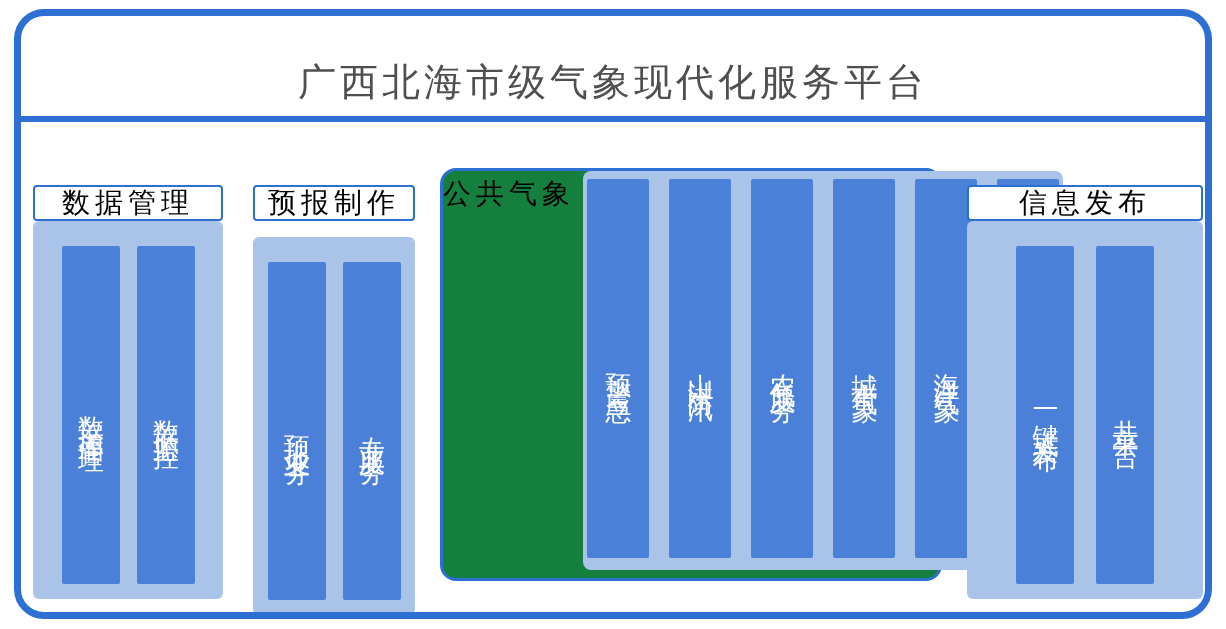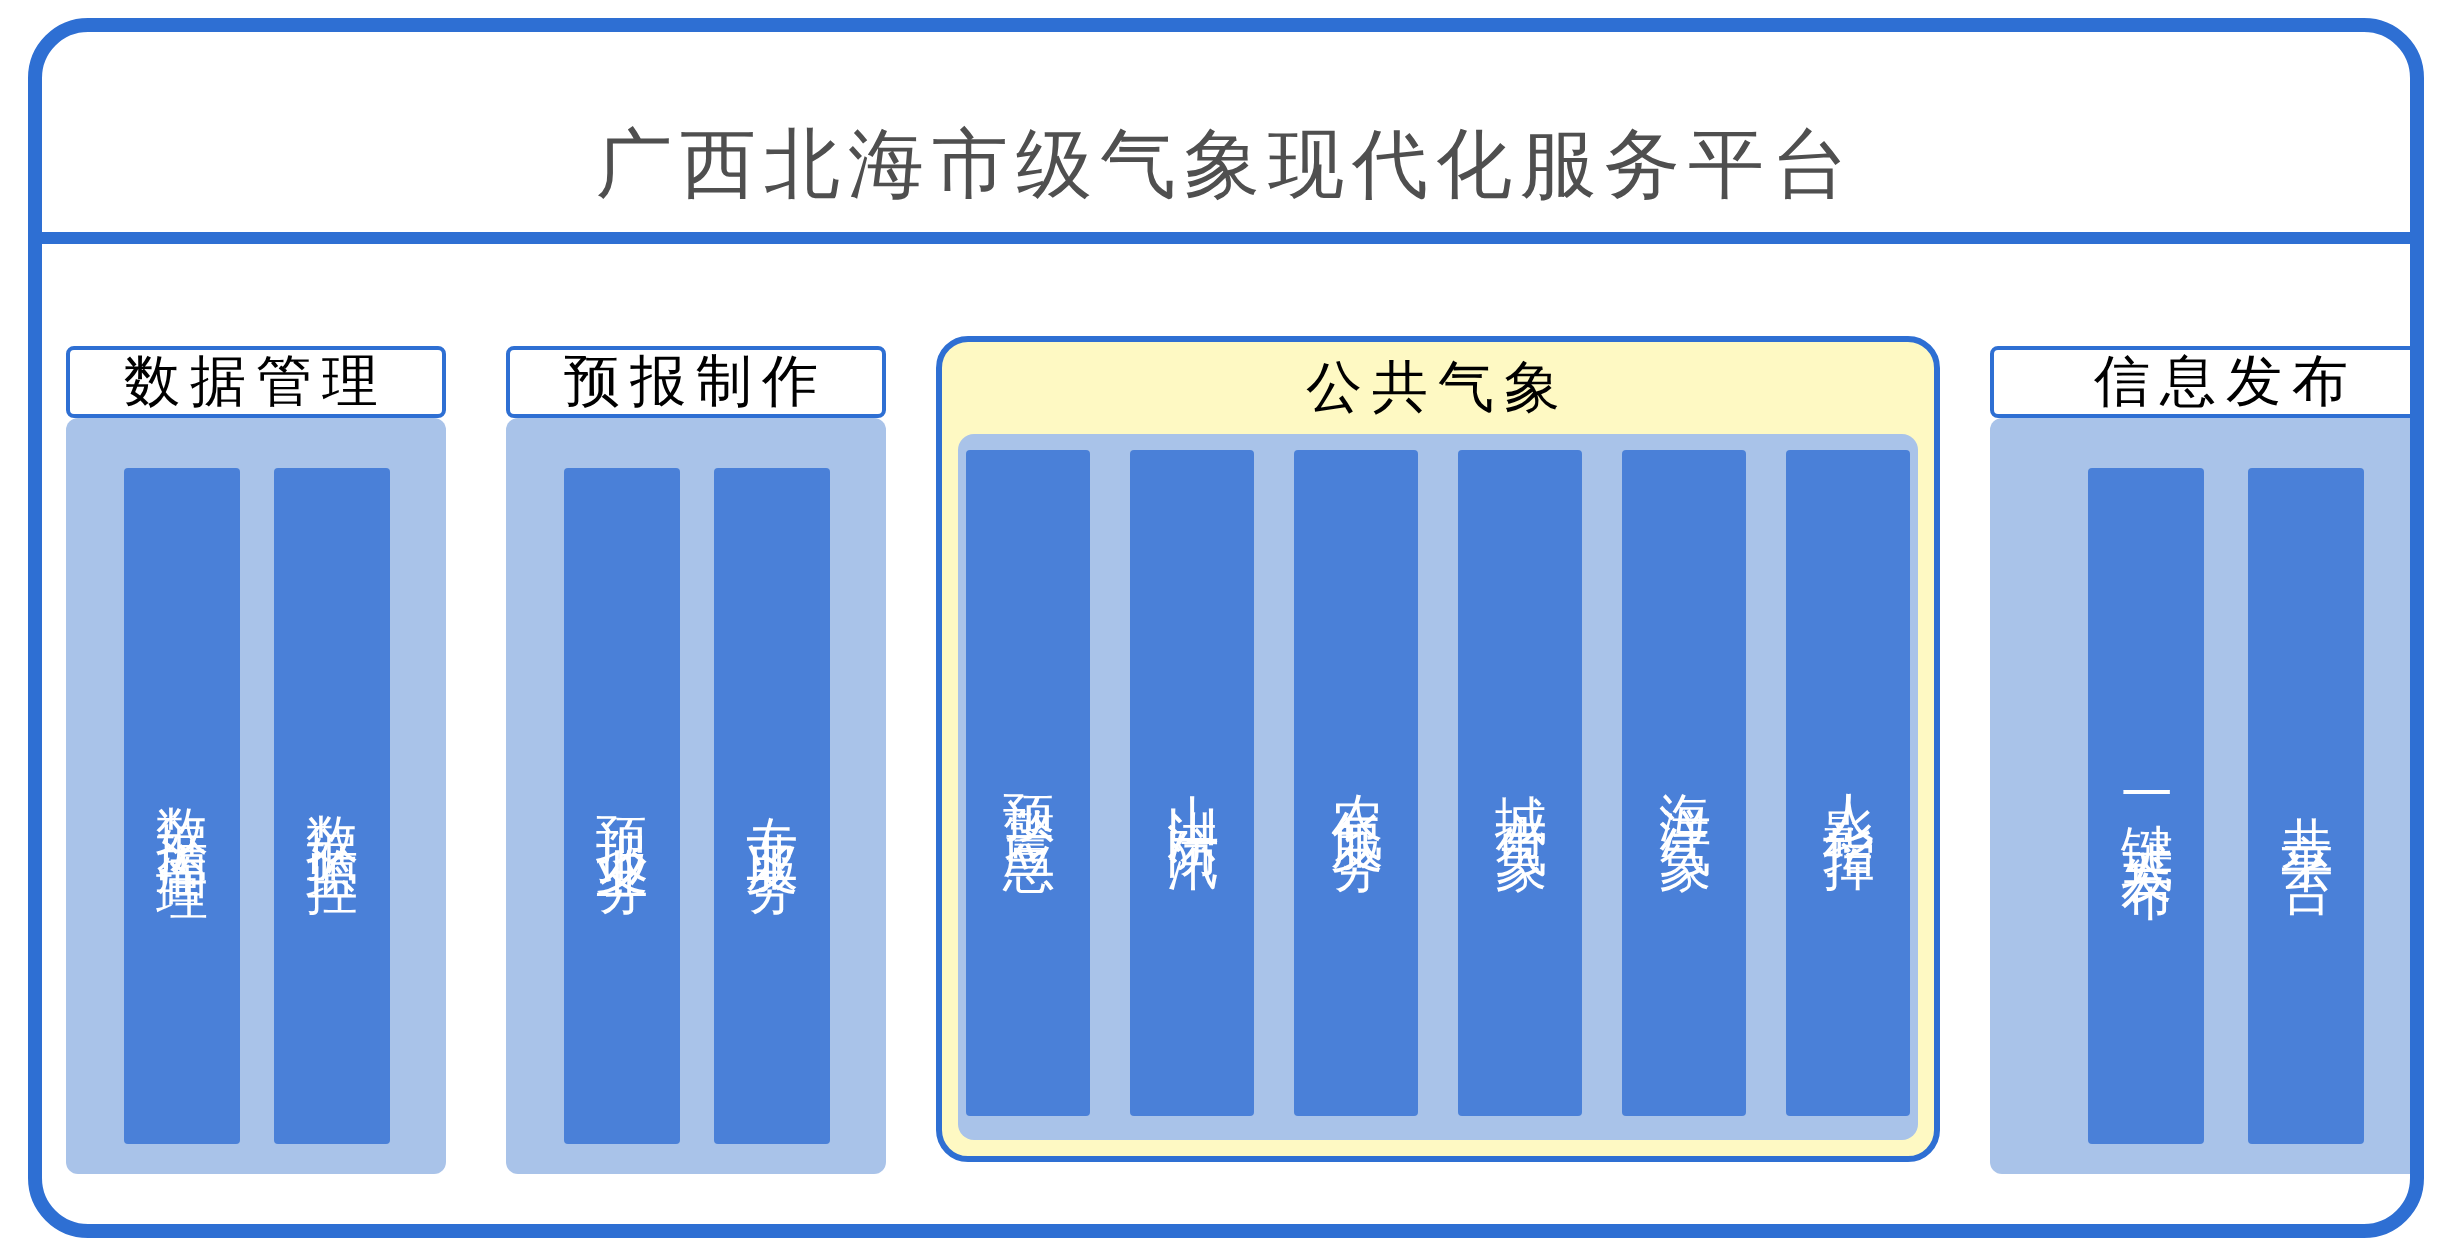--- a/index.html
+++ b/index.html
@@ -25,48 +25,48 @@
     font-family:"Liberation Sans",sans-serif;
   }
   .divider{
     position:absolute;top:100px;left:0;right:0;height:6px;background:var(--accent);
   }
   .groups{
     position:absolute;top:152px;left:12px;display:flex;align-items:flex-start;
   }
   .group{display:flex;flex-direction:column;}
   .g1{width:190px;}
-  .g2{width:190px;margin-left:30px;}
+  .g2{width:162px;margin-left:30px;gap:16px;}
   .g3{width:502px;margin-left:25px;}
   .g4{width:236px;margin-left:25px;}
 
   
   .group-header{
-    margin-top:5px;height:36px;box-sizing:border-box;
+    margin-top:17px;height:36px;box-sizing:border-box;
     background:#ffffff;border:2px solid var(--accent);border-radius:4px;
     display:flex;align-items:center;justify-content:center;
     font-family:"Liberation Serif",serif;font-size:28px;letter-spacing:5px;
     color:var(--header-text);
   }
   .group-body{
     background:var(--panel);border-radius:6px;box-sizing:border-box;
     display:flex;justify-content:center;align-items:stretch;
   }
   .type-a .group-body{
     height:378px;padding:25px 14px 15px;
   }
   .g1 .group-body,.g2 .group-body{gap:17px;}
   .g4 .group-body{gap:22px;}
   .g3 .group-body{gap:20px;}
 
   
   .b-frame{
-    height:413px;box-sizing:border-box;background:#fef9c3;
+    height:413px;box-sizing:border-box;background:#15803d;
     border:3px solid var(--accent);border-radius:16px;
-    display:flex;flex-direction:column;
+    display:flex;flex-direction:row;
   }
   .b-header{
     height:46px;flex:0 0 auto;
     display:flex;align-items:center;justify-content:center;
     font-family:"Liberation Serif",serif;font-size:28px;letter-spacing:5px;
     color:var(--header-text);
   }
   .b-body{
     flex:1;margin:0 8px 8px;border-radius:8px;padding:8px 4px 12px;
   }

